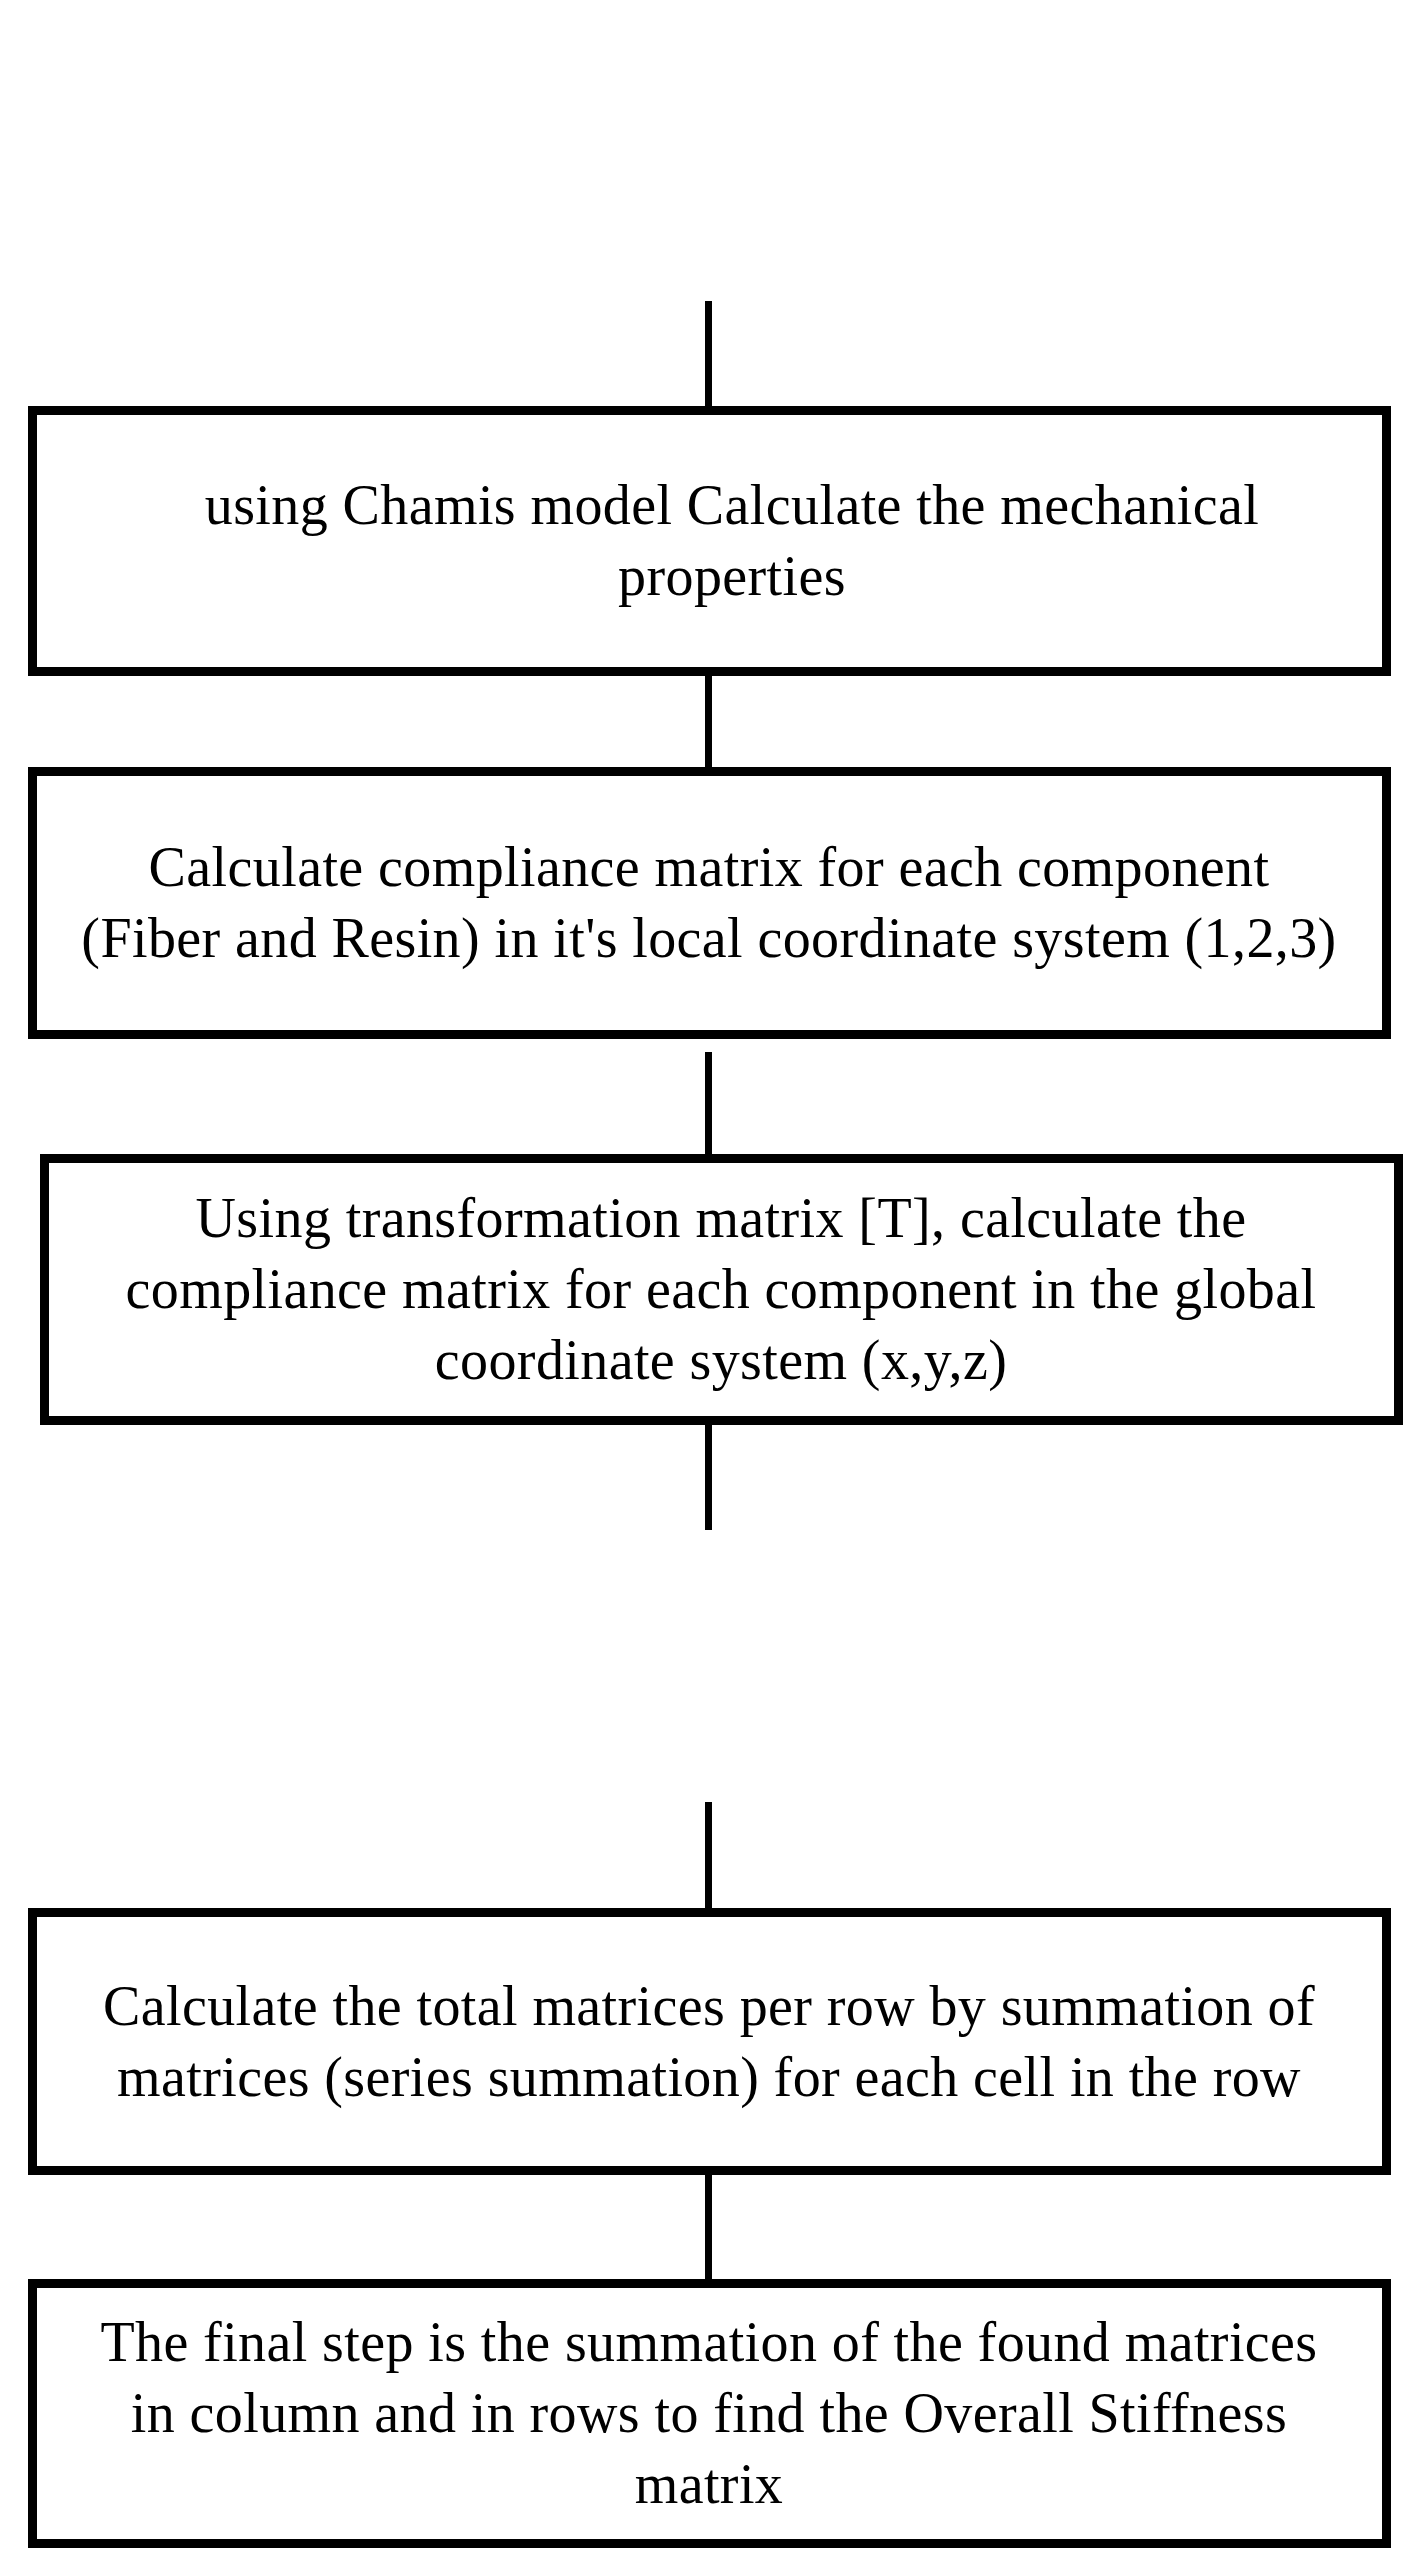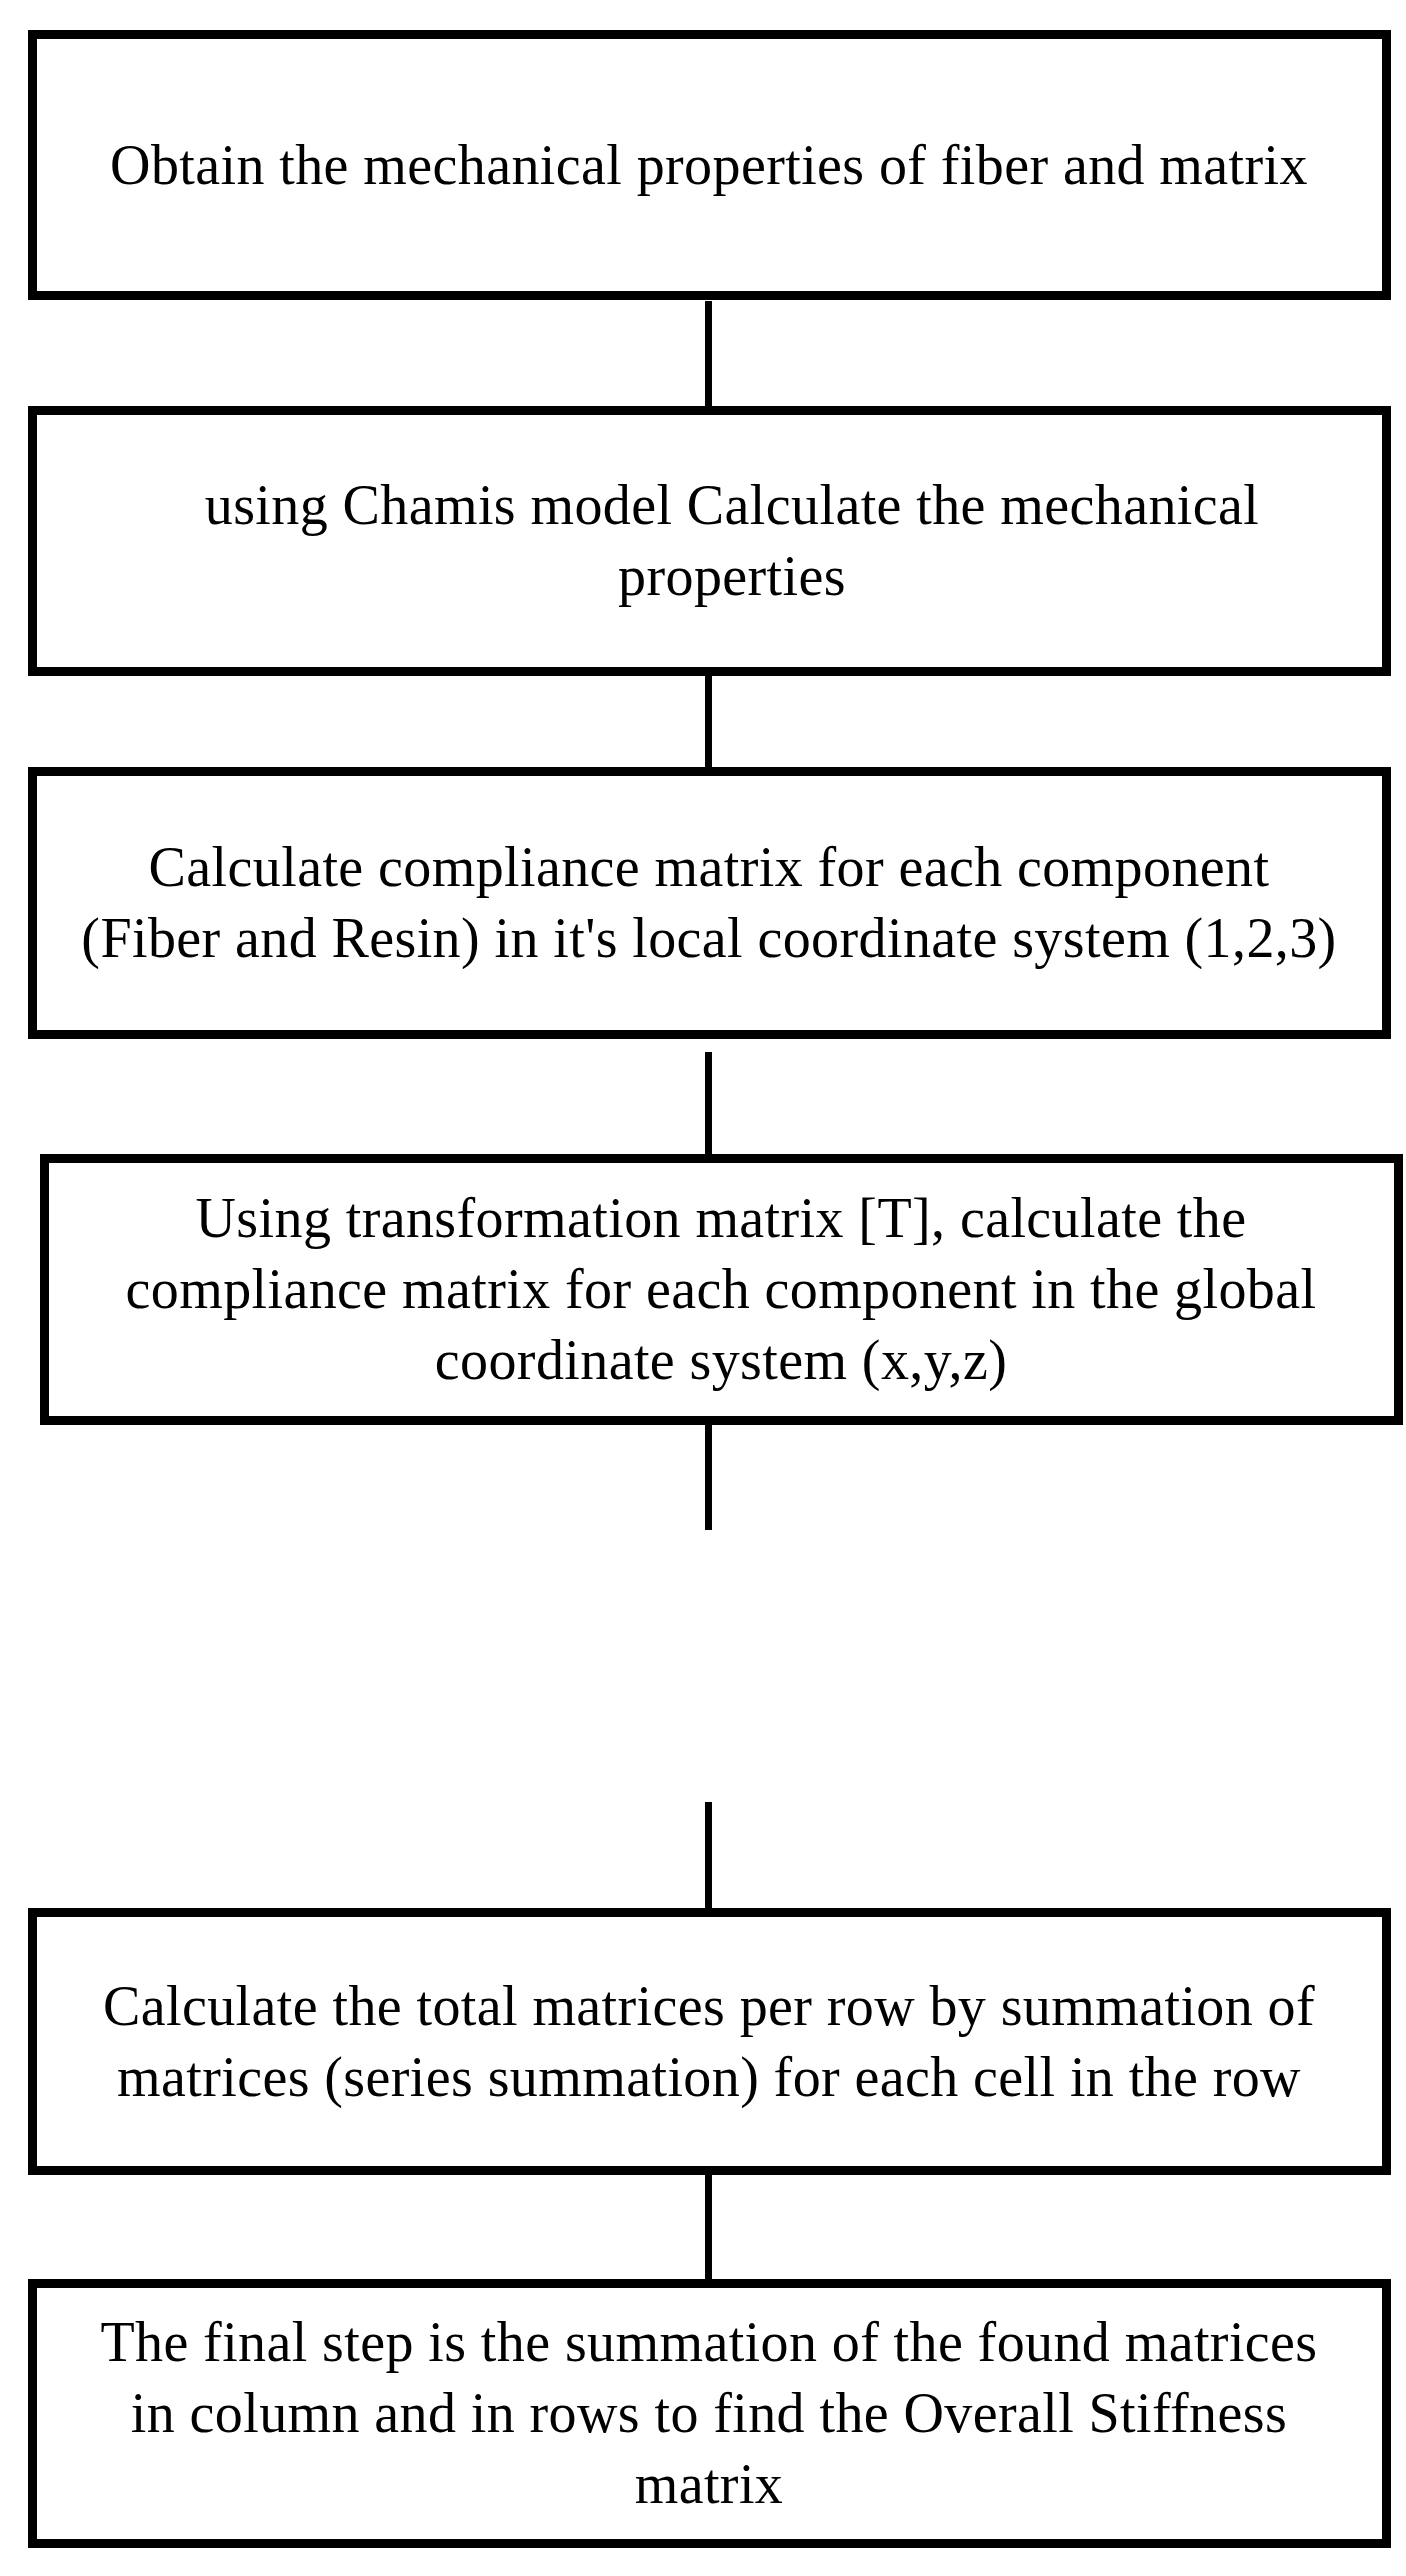--- a/index.html
+++ b/index.html
@@ -56,23 +56,20 @@
   .c3 { top: 1052px; height: 102px; }
   .c4 { top: 1425px; height: 105px; }
   .c5 { top: 1802px; height: 106px; }
   .c6 { top: 2175px; height: 104px; }
 </style>
 </head>
 <body>
 
 <div class="canvas">
 
-  <section class="box b1">
-    <p class="box-text">Obtain the mechanical properties of fiber and matrix</p>
-  </section>
 
   <div class="connector c1"></div>
 
   <section class="box b2">
     <p class="box-text">using Chamis model Calculate the mechanical
 properties</p>
   </section>
 
   <div class="connector c2"></div>
 

